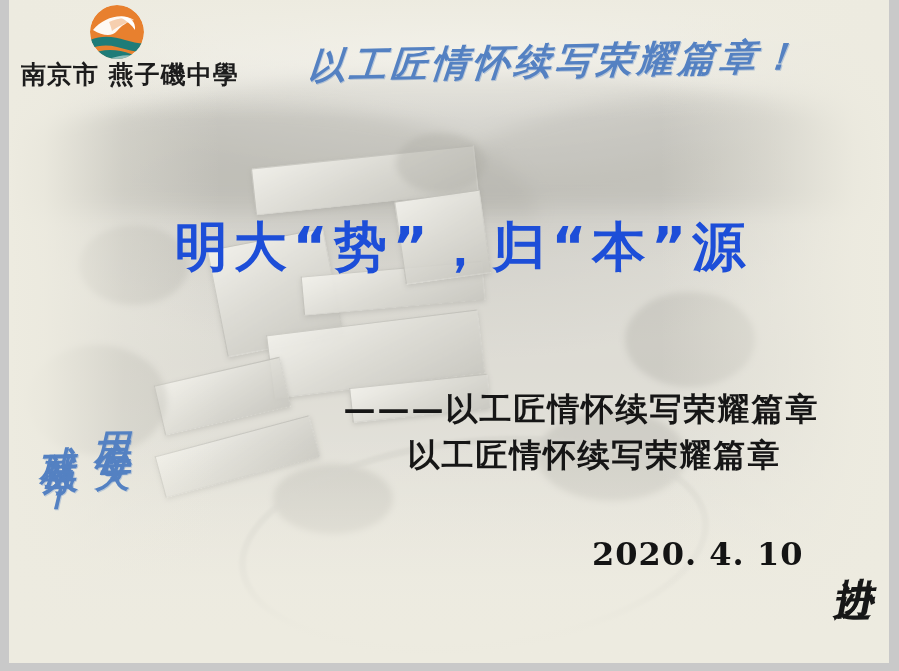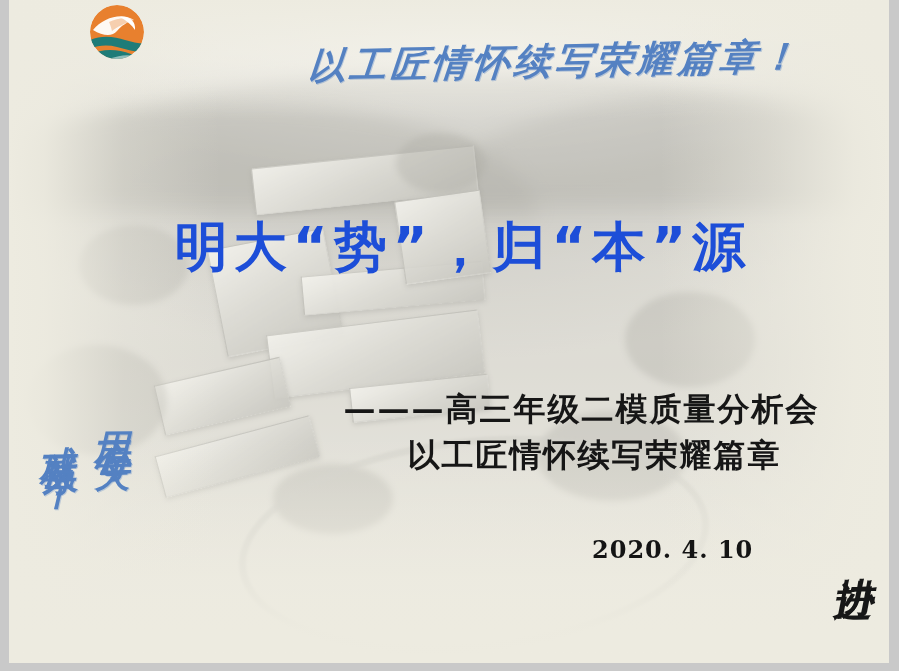--- a/index.html
+++ b/index.html
@@ -211,21 +211,21 @@
   }
   .subtitle .line2 { padding-left: 26px; }
 
   
   .date {
     position: absolute;
     left: 583px;
     top: 535px;
     z-index: 20;
     font-family: "DejaVu Serif", serif;
-    font-size: 24px;
+    font-size: 32px;
     font-weight: 600;
     color: #141414;
     letter-spacing: 1px;
     white-space: nowrap;
   }
 
   
   .motto {
     position: absolute;
     z-index: 20;
@@ -314,28 +314,29 @@
             <path d="M14 26 C24 13, 44 8, 55 16 C48 18, 42 22, 38 27 C33 33, 24 32, 14 26 Z" fill="#FFFFFF" opacity="0.95"></path>
             <path d="M30 18 C38 14, 48 13, 55 16 C46 19, 38 23, 33 27 C32 23, 31 20, 30 18 Z" fill="#E8802E" opacity="0.35"></path>
             <path d="M41 13 C50 12, 57 17, 56 26 C53 21, 48 17, 41 13 Z" fill="#FFFFFF"></path>
 
             <path d="M4 40 C18 30, 34 32, 46 36 C56 39, 66 41, 74 38 L74 48 C62 50, 50 46, 38 43 C26 40, 14 42, 4 48 Z" fill="#1E7C78"></path>
             <path d="M10 52 C22 44, 38 45, 52 50 C60 53, 68 55, 74 54 L74 58 L6 58 Z" fill="#1E7C78"></path>
             <path d="M30 56 C40 50, 54 50, 66 55 L66 58 L30 58 Z" fill="#FFFFFF" opacity="0.5"></path>
           </g>
         </svg>
       </div>
+      <div class="logo-school-name">南京市 燕子磯中學</div>
     </div>
 
     <div class="slogan">以工匠情怀续写荣耀篇章！</div>
 
     <div class="main-title">明大“势”，归“本”源</div>
 
     <div class="subtitle">
-      <div class="line1">———高三年级二模质量分析会</div>
+      <div class="line1">———以工匠情怀续写荣耀篇章</div>
       <div class="line2">以工匠情怀续写荣耀篇章</div>
     </div>
 
     <div class="date">2020. 4. 10</div>
 
     <div class="motto motto-right">用心每一天</div>
     <div class="motto motto-left">成就每一个</div>
 
     <div class="stamp">协进</div>
 

